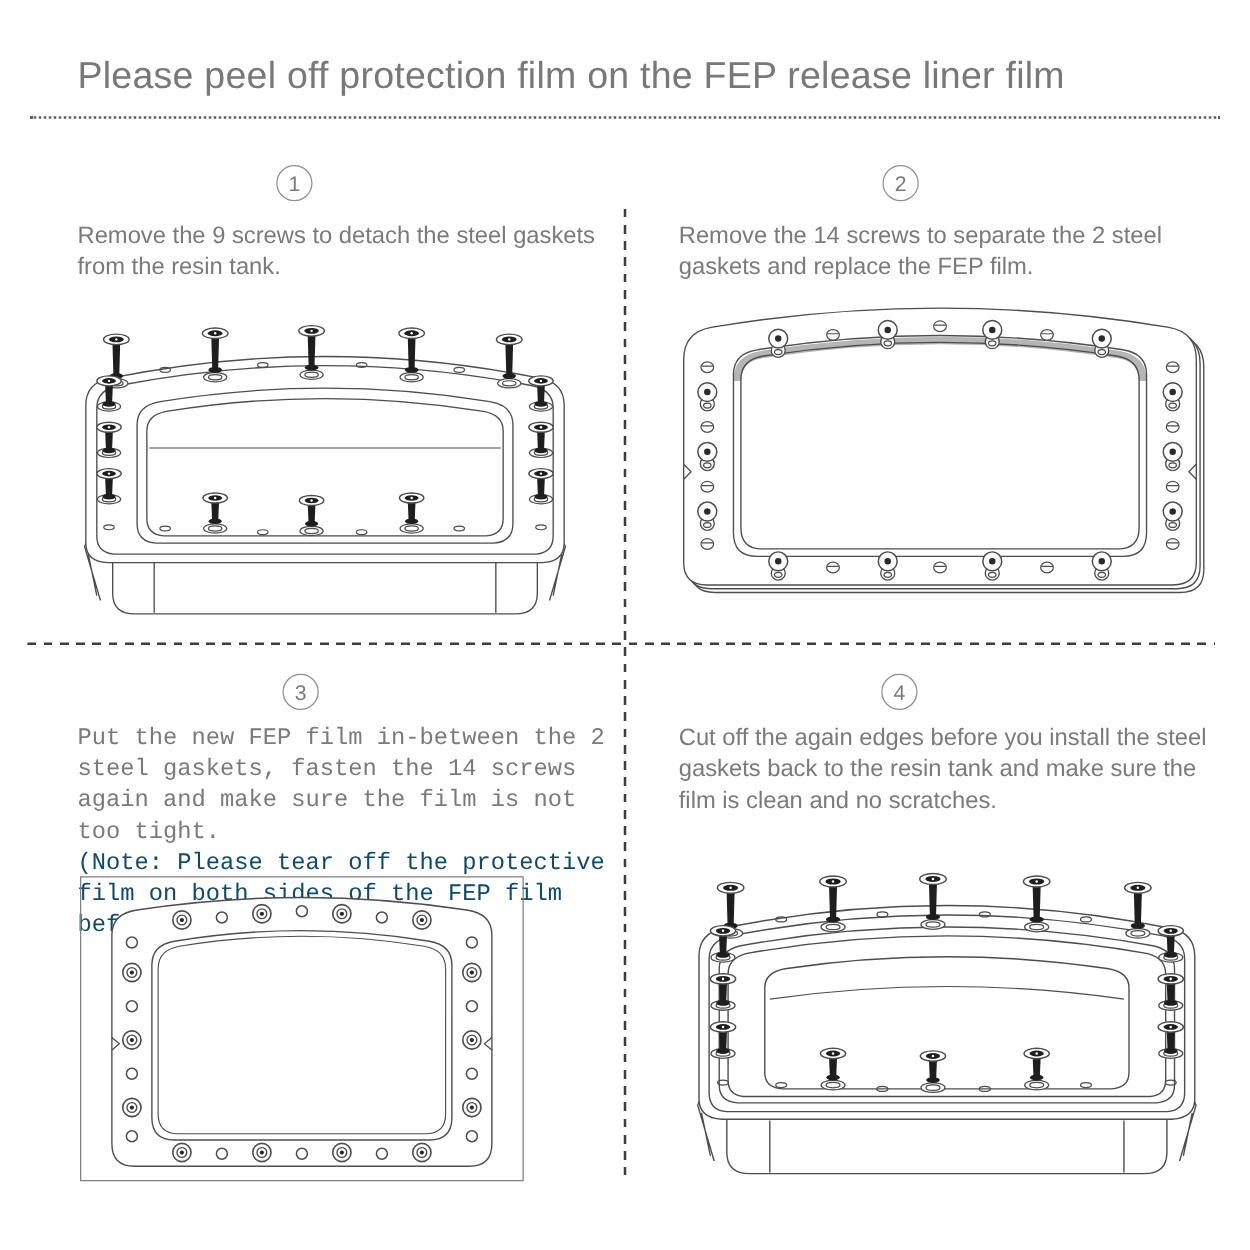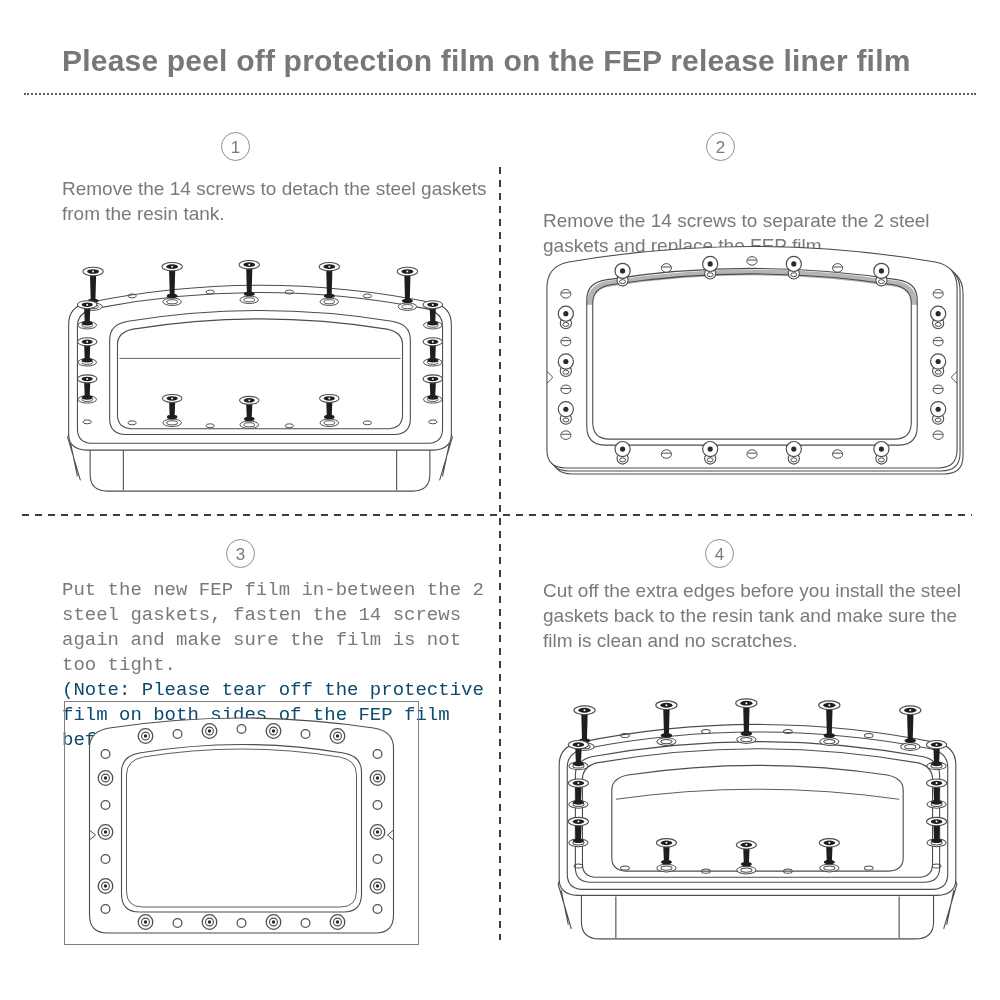--- a/index.html
+++ b/index.html
@@ -1,35 +1,35 @@
 <!DOCTYPE html>
 <html><head>
 <meta charset="utf-8">
 <style>
   html,body{margin:0;padding:0;background:#ffffff;width:1000px;height:1000px;
     font-family:"Liberation Sans", sans-serif;-webkit-font-smoothing:antialiased;}
   .abs{position:absolute;}
   #page{position:relative;width:1000px;height:1000px;background:#fff;overflow:hidden;}
 
-  .title{left:62px;top:44px;font-size:30px;font-weight:700;color:#787878;letter-spacing:.2px;white-space:nowrap;}
+  .title{left:62px;top:44px;font-size:30px;font-weight:400;color:#787878;letter-spacing:.2px;white-space:nowrap;}
   .title-dots{left:24px;top:93px;width:952px;height:0;border-top:2px dotted #5f5f5f;}
 
   .divider-h{left:22px;top:514px;width:950px;height:2px;
     background:repeating-linear-gradient(to right,#3d3d3d 0 7px,transparent 7px 13px);}
   .divider-v{left:499px;top:167px;width:2px;height:773px;
     background:repeating-linear-gradient(to bottom,#3d3d3d 0 7px,transparent 7px 13px);}
 
   .badge{width:29px;height:29px;border:1.5px solid #8f8f8f;border-radius:50%;
     color:#7a7a7a;font-size:17px;line-height:29px;text-align:center;box-sizing:border-box;}
   .b1{left:221px;top:132px;} .b2{left:706px;top:132px;}
   .b3{left:226px;top:539px;} .b4{left:705px;top:539px;}
 
   .steptext{font-size:19px;line-height:25px;color:#7a7a7a;}
   .t1{left:62px;top:176px;width:432px;}
-  .t2{left:543px;top:176px;width:428px;margin-top:32px;}
+  .t2{left:543px;top:176px;width:428px;}
   .t3{left:62px;top:578px;width:430px;font-family:Liberation Mono, monospace;}
   .t4{left:543px;top:578px;width:446px;}
   .note{color:#0c4a6e;}
 
   .p1{left:55px;top:250px;width:410px;height:249px;}
   .p2{left:533px;top:226px;width:438px;height:257px;}
   .film-rect{left:64px;top:701px;width:353px;height:242px;border:1px solid #808080;box-sizing:content-box;}
   .p3{width:353px;height:242px;display:block;}
   .p4{left:545px;top:688px;width:425px;height:258px;}
 </style>
@@ -42,27 +42,27 @@
   <div class="abs title-dots"></div>
 
   <div class="abs divider-h"></div>
   <div class="abs divider-v"></div>
 
   <div class="abs badge b1">1</div>
   <div class="abs badge b2">2</div>
   <div class="abs badge b3">3</div>
   <div class="abs badge b4">4</div>
 
-  <div class="abs steptext t1">Remove the 14 screws to detach the steel gaskets from the resin tank.</div>
+  <div class="abs steptext t1">Remove the 9 screws to detach the steel gaskets from the resin tank.</div>
   <div class="abs steptext t2">Remove the 14 screws to separate the 2 steel gaskets and replace the FEP film.</div>
   <div class="abs steptext t3">
     <span>Put the new FEP film in-between the 2 steel gaskets, fasten the 14 screws again and make sure the film is not too tight.</span><br>
     <span class="note">(Note: Please tear off the protective film on both sides of the FEP film before installation.)</span>
   </div>
-  <div class="abs steptext t4">Cut off the extra edges before you install the steel gaskets back to the resin tank and make sure the film is clean and no scratches.</div>
+  <div class="abs steptext t4">Cut off the again edges before you install the steel gaskets back to the resin tank and make sure the film is clean and no scratches.</div>
 
   <svg width="0" height="0" style="position:absolute" aria-hidden="true">
     <defs>
       <g id="screwP">
         <polygon points="-3.2,2 3.2,2 2.4,30 -2.4,30" fill="#1e1e1e"></polygon>
         <ellipse cx="0" cy="30" rx="5.6" ry="2.4" fill="#1e1e1e"></ellipse>
         <ellipse cx="0" cy="0" rx="10.5" ry="4.3" fill="#ffffff" stroke="#4d4d4d" stroke-width="1.1"></ellipse>
         <ellipse cx="0" cy="0" rx="6" ry="2.4" fill="#1e1e1e"></ellipse>
         <circle cx="0" cy="0" r="1" fill="#ffffff"></circle>
       </g>

